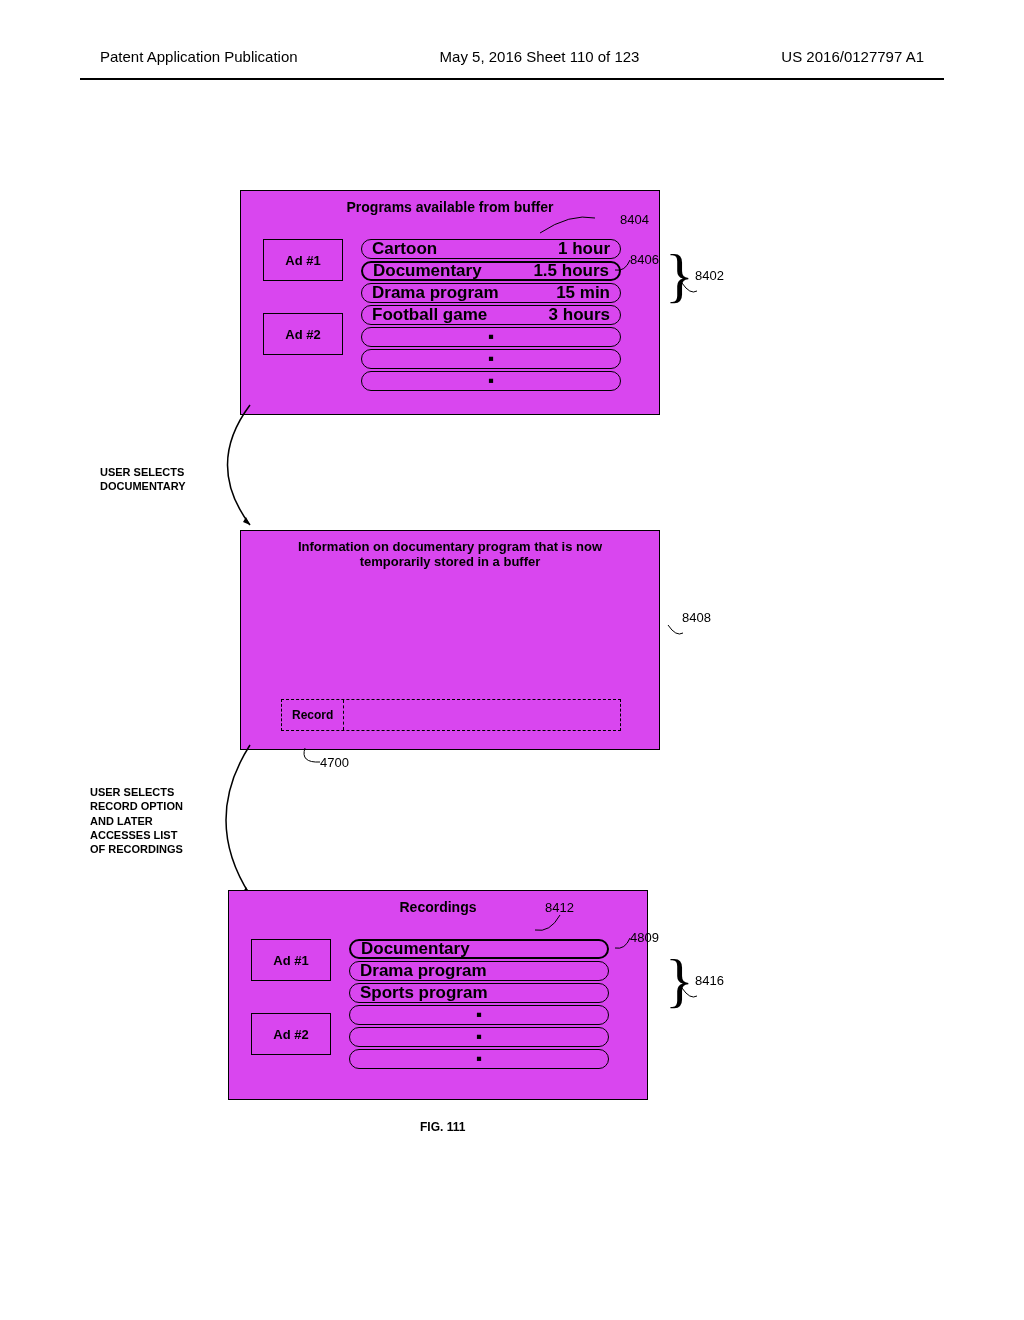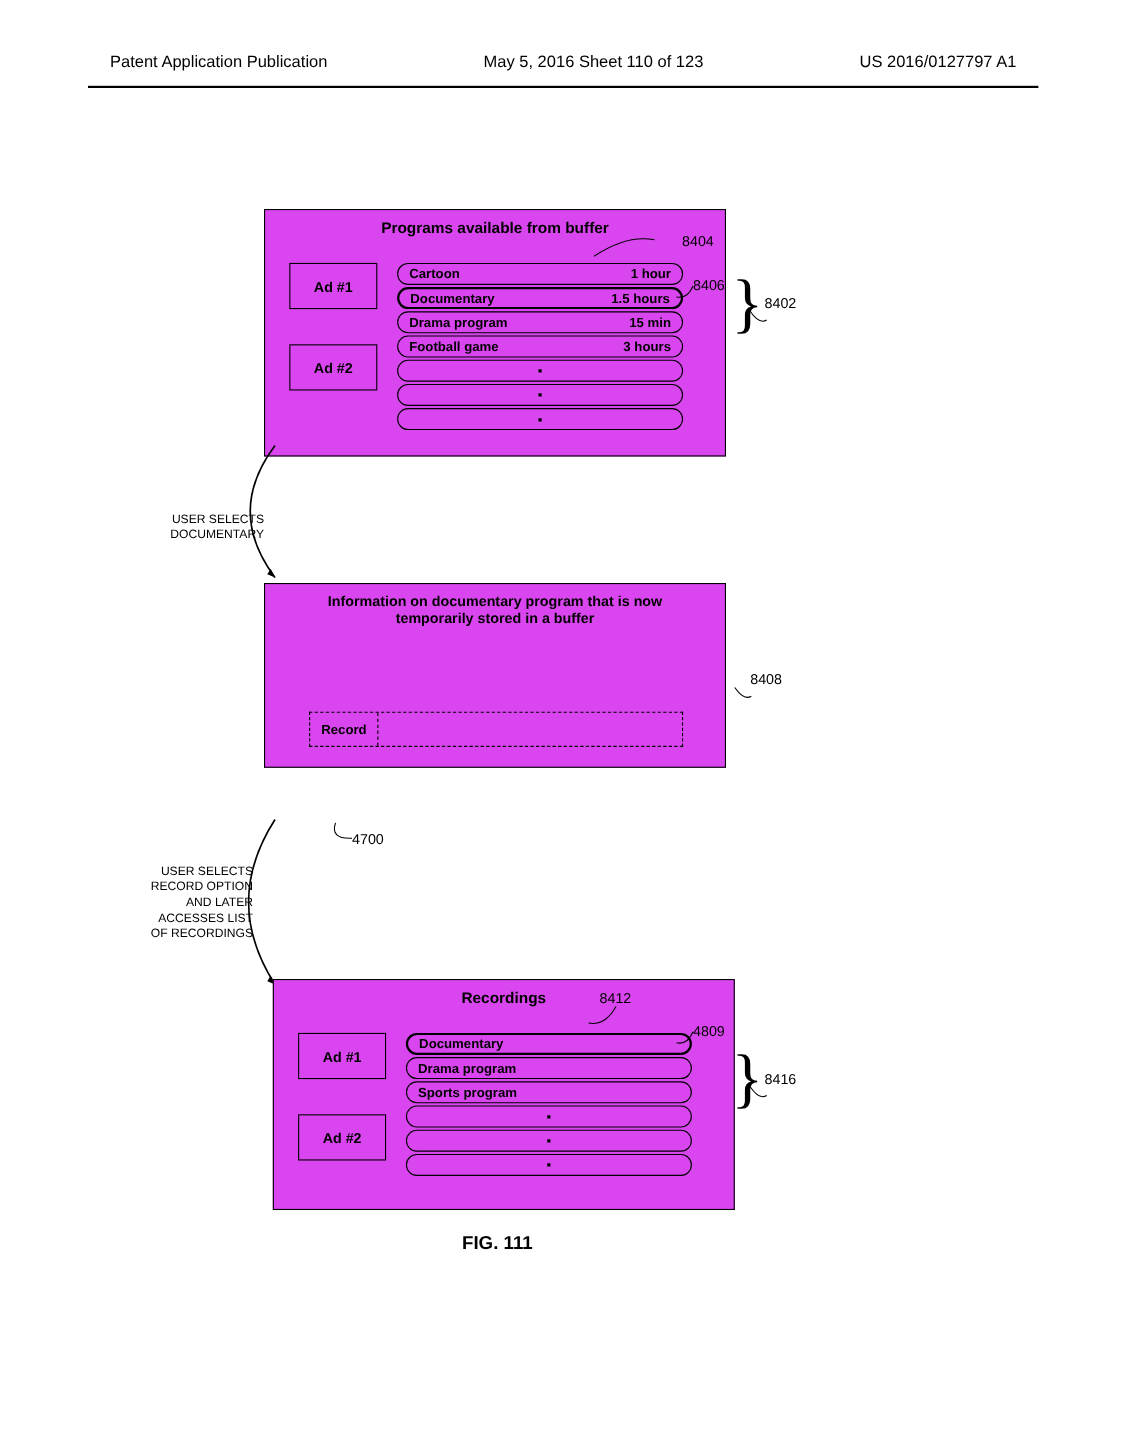--- a/index.html
+++ b/index.html
@@ -73,21 +73,21 @@
     position: absolute;
     left: 120px;
     width: 260px;
   }
   .list-item {
     border: 1px solid #000;
     border-radius: 10px;
     height: 20px;
     margin-bottom: 2px;
     padding: 0 10px;
-    font-size: 12px;
+    font-size: 17px;
     font-weight: bold;
     display: flex;
     justify-content: space-between;
     align-items: center;
   }
   .list-item.highlight {
     border-width: 2px;
   }
   .list-item.empty { justify-content: center; }
   .dot { font-weight: bold; }
@@ -99,22 +99,22 @@
   .curve-brace {
     position: absolute;
     font-size: 60px;
     line-height: 1;
     font-family: "Times New Roman", serif;
   }
 
   .caption {
     position: absolute;
     font-size: 11px;
-    font-weight: normal;
-    text-align: right;
+    font-weight: bold;
+    text-align: left;
     line-height: 1.3;
     width: 140px;
   }
 
   .info-panel-title {
     font-weight: bold;
     text-align: center;
     font-size: 13px;
     padding: 8px 20px 4px 20px;
   }
@@ -131,21 +131,21 @@
   }
   .opt-other {
     padding: 8px 10px;
     font-size: 12px;
     font-weight: bold;
   }
 
   .fig-caption {
     position: absolute;
     font-weight: bold;
-    font-size: 17px;
+    font-size: 12px;
   }
 
   
   .arrow {
     position: absolute;
   }
   .arrow svg { overflow: visible; }
 </style>
 </head>
 <body>
@@ -222,21 +222,21 @@
       <svg width="60" height="130">
         <path d="M30 0 Q -15 60 30 120" stroke="#000" stroke-width="1.5" fill="none"></path>
         <path d="M30 120 l -7 -3 l 3 -5 z" fill="#000"></path>
       </svg>
     </div>
     <div class="caption" style="top:275px; left:-20px;">
       <span style="white-space:pre-line;">USER SELECTS
 DOCUMENTARY</span>
     </div>
 
-    <div class="panel" style="top:340px; left:120px; width:420px; height:168px;">
+    <div class="panel" style="top:340px; left:120px; width:420px; height:220px;">
       <div class="info-panel-title">Information on documentary program that is now temporarily stored in a buffer</div>
       <div class="options-row" style="bottom:18px; left:40px; width:340px;">
         <div class="opt-record">Record</div>
       </div>
     </div>
     <span class="ref-label" style="top:420px; left:562px;">8408</span>
     <div class="arrow" style="top:435px; left:548px;">
       <svg width="20" height="15">
           <path d="M0 0 Q 8 12 15 8" stroke="#000" fill="none"></path>
         </svg>
@@ -256,21 +256,21 @@
       </svg>
     </div>
     <div class="caption" style="top:595px; left:-30px;">
       <span style="white-space:pre-line;">USER SELECTS
 RECORD OPTION
 AND LATER
 ACCESSES LIST
 OF RECORDINGS</span>
     </div>
 
-    <div class="panel" style="top:700px; left:128px; width:420px; height:210px;">
+    <div class="panel" style="top:700px; left:108px; width:420px; height:210px;">
       <div class="panel-title">Recordings</div>
       <div class="ads-col" style="top:48px;">
         <div class="ad-box">Ad #1</div>
         <div class="ad-box">Ad #2</div>
       </div>
       <div class="list-col" style="top:48px;">
         <div class="list-item highlight">
           <span>Documentary</span>
         </div>
         <div class="list-item">

